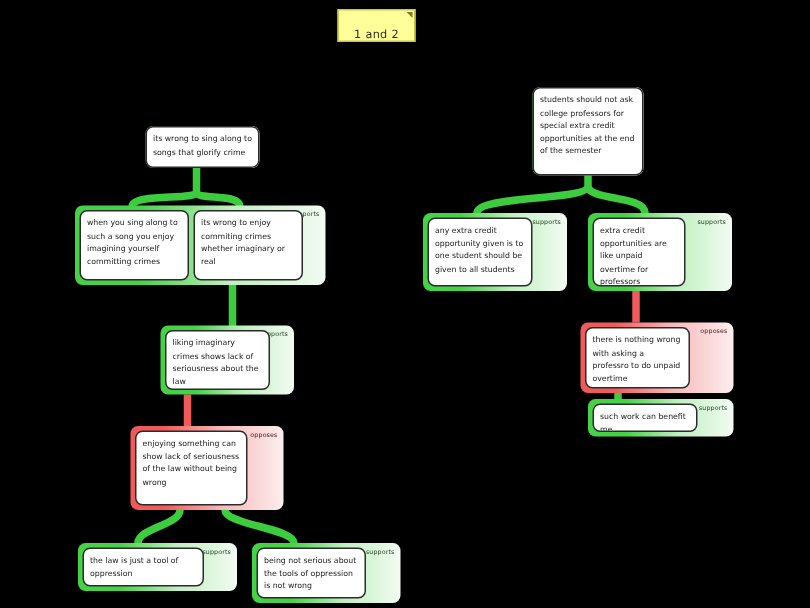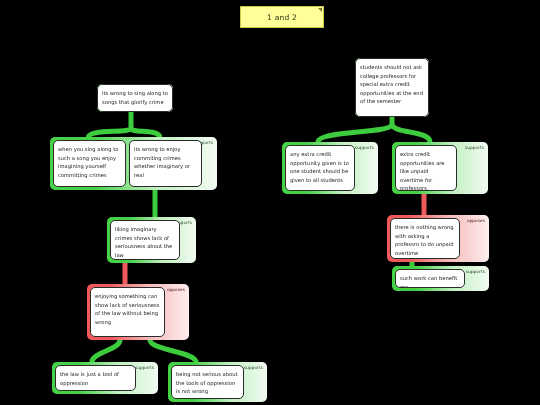--- a/index.html
+++ b/index.html
@@ -109,21 +109,21 @@
 
     <path d="M392 117 L392 126" stroke="#3dcc3d" stroke-width="5" fill="none"></path>
     <path d="M392 124 C392 134, 318 130, 318 142" stroke="#3dcc3d" stroke-width="5" fill="none"></path>
     <path d="M392 124 C392 134, 430 130, 430 142" stroke="#3dcc3d" stroke-width="5" fill="none"></path>
 
     <path d="M424 194 L424 215" stroke="#f05a5a" stroke-width="5" fill="none"></path>
 
     <path d="M412 262 L412 272" stroke="#3dcc3d" stroke-width="5" fill="none"></path>
   </svg>
 
-  <div class="title-note" style="left:240px; top:6px; width:84px; height:22px;">
+  <div class="title-note" style="left:225px; top:6px; width:52px; height:22px;align-items:flex-end;">
     <span class="fold"></span>
     <span>1 and 2</span>
   </div>
 
   <div class="node support" style="left:97px; top:84px; width:76px; height:28px;">
     <div class="card" style="left:0px; top:0px; width:76px; height:28px;">its wrong to sing along to songs that glorify crime</div>
   </div>
 
   <div class="node support" style="left:50px; top:137px; width:167px; height:53px;">
     <div class="reltag">supports</div>

